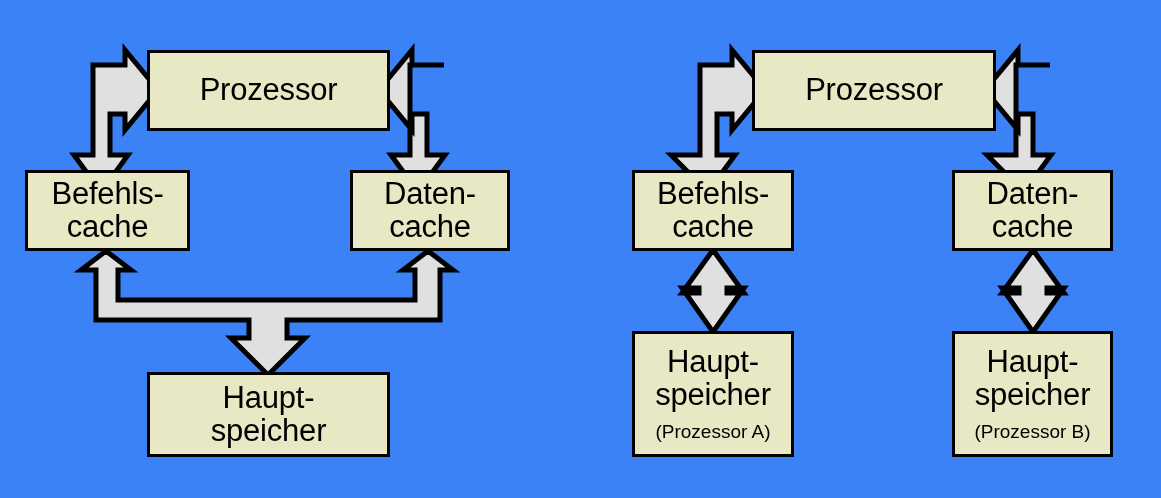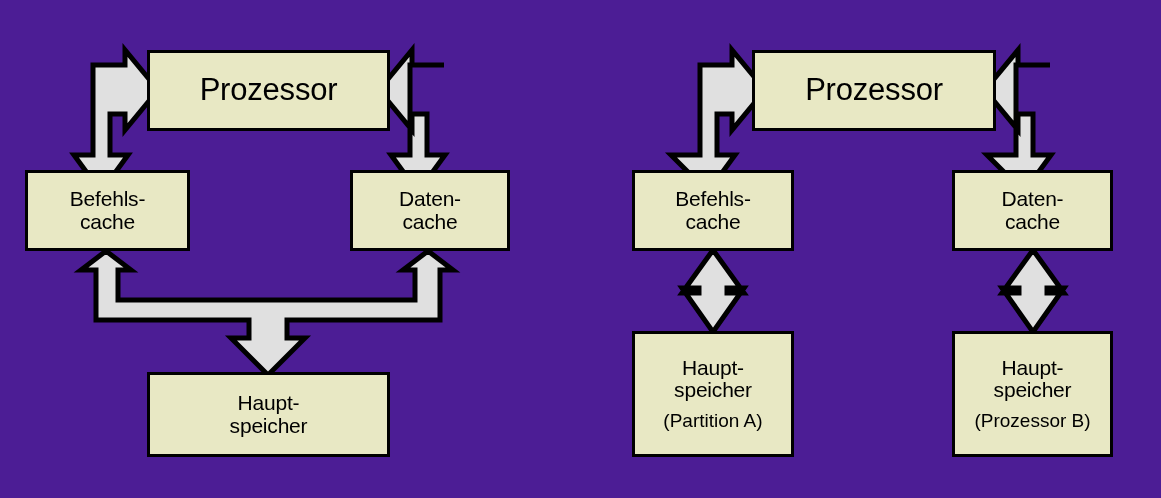--- a/index.html
+++ b/index.html
@@ -10,21 +10,21 @@
   body {
     width: 1161px;
     height: 498px;
     font-family: "Liberation Sans", sans-serif;
     overflow: hidden;
   }
   #canvas {
     position: relative;
     width: 1161px;
     height: 498px;
-    background: #4c1d95;
+    background: #3b82f6;
   }
   .arrow-layer {
     position: absolute;
     left: 0;
     top: 0;
     width: 1161px;
     height: 498px;
     pointer-events: none;
   }
   .node {
@@ -43,21 +43,21 @@
   }
   .node .title {
     font-size: 31px;
     letter-spacing: -0.2px;
     white-space: pre-line;
   }
   .node .subtitle {
     font-size: 19px;
     margin-top: 10px;
   }
-  .node.two-line .title { font-size: 21px; }
+  .node.two-line .title { font-size: 31px; }
 </style>
 </head>
 <body>
 
 <div id="canvas">
 
   <svg class="arrow-layer" viewBox="0 0 1161 498">
 
     <path fill="#e0e0e0" stroke="#000000" stroke-width="5" stroke-linejoin="miter" d="M 93 65
              L 125 65
@@ -219,21 +219,21 @@
   </div>
 
   <div class="node two-line" style="left:952px; top:170px; width:161px; height:81px;">
     <div class="title">Daten-
 cache</div>
   </div>
 
   <div class="node two-line" style="left:632px; top:331px; width:162px; height:126px;">
     <div class="title">Haupt-
 speicher</div>
-    <div class="subtitle">(Partition A)</div>
+    <div class="subtitle">(Prozessor A)</div>
   </div>
 
   <div class="node two-line" style="left:952px; top:331px; width:161px; height:126px;">
     <div class="title">Haupt-
 speicher</div>
     <div class="subtitle">(Prozessor B)</div>
   </div>
 
 </div>
 

